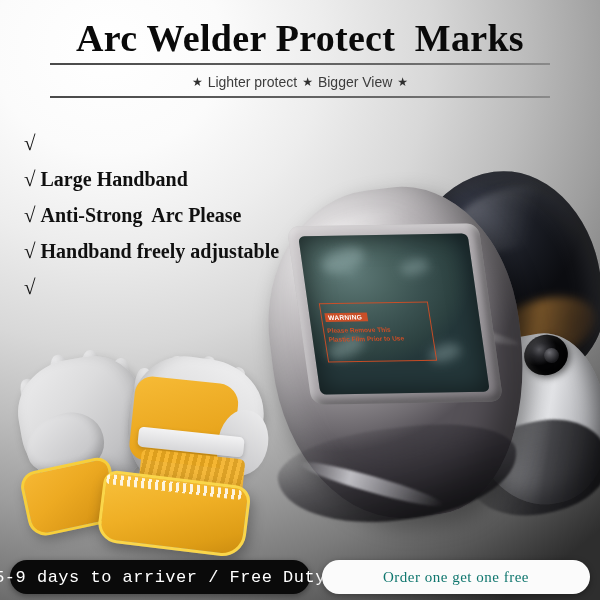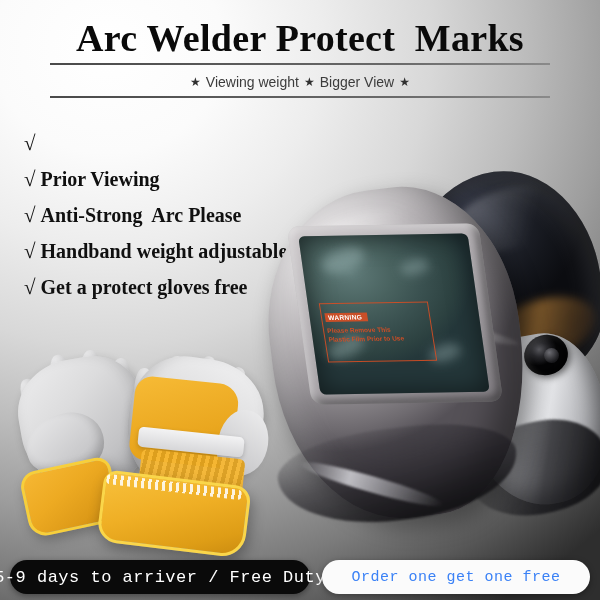--- a/index.html
+++ b/index.html
@@ -241,60 +241,59 @@
     background:#0a0a0a;border-radius:17px;
     display:flex;align-items:center;justify-content:center;
     color:#fff;font-family:"Liberation Mono","DejaVu Sans Mono",monospace;
     font-size:17px;letter-spacing:.5px;white-space:pre;
     box-shadow:0 2px 6px rgba(0,0,0,.4);
   }
   #pill-light{
     position:absolute;left:322px;top:560px;width:268px;height:34px;
     background:#fbfbfb;border-radius:17px;
     display:flex;align-items:center;justify-content:center;
-    color:#3b82f6;font-family:Liberation Mono, monospace;
+    color:#0f766e;font-family:Liberation Serif, serif;
     font-size:15px;letter-spacing:.5px;white-space:pre;
     box-shadow:0 2px 6px rgba(0,0,0,.35);
   }
 </style>
 </head>
 <body>
 
 <div id="stage">
 
   <div id="title">Arc Welder Protect  Marks</div>
   <div id="rule-top"></div>
   <div id="subtitle">
     <span class="star">★</span>
-    <span>Viewing weight</span>
+    <span>Lighter protect</span>
     <span class="star">★</span>
     <span>Bigger View</span>
     <span class="star">★</span>
   </div>
   <div id="rule-bot"></div>
 
   <div id="features">
     <div class="feat">
       <span class="rad">√</span>
     </div>
     <div class="feat">
       <span class="rad">√</span>
-      <span>Prior Viewing</span>
+      <span>Large Handband</span>
     </div>
     <div class="feat">
       <span class="rad">√</span>
       <span>Anti-Strong  Arc Please</span>
     </div>
     <div class="feat">
       <span class="rad">√</span>
-      <span>Handband weight adjustable</span>
-    </div>
-    <div class="feat">
-      <span class="rad">√</span>
-      <span>Get a protect gloves free</span>
+      <span>Handband freely adjustable</span>
+    </div>
+    <div class="feat">
+      <span class="rad">√</span>
     </div>
   </div>
 
   <div id="helmet">
     <div class="hl" id="crown"></div>
     <div class="hl" id="crown-hl"></div>
     <div class="hl" id="crown-amber"></div>
     <div class="hl" id="side"></div>
     <div class="hl" id="side-dark"></div>
     <div class="hl" id="knob"></div>

